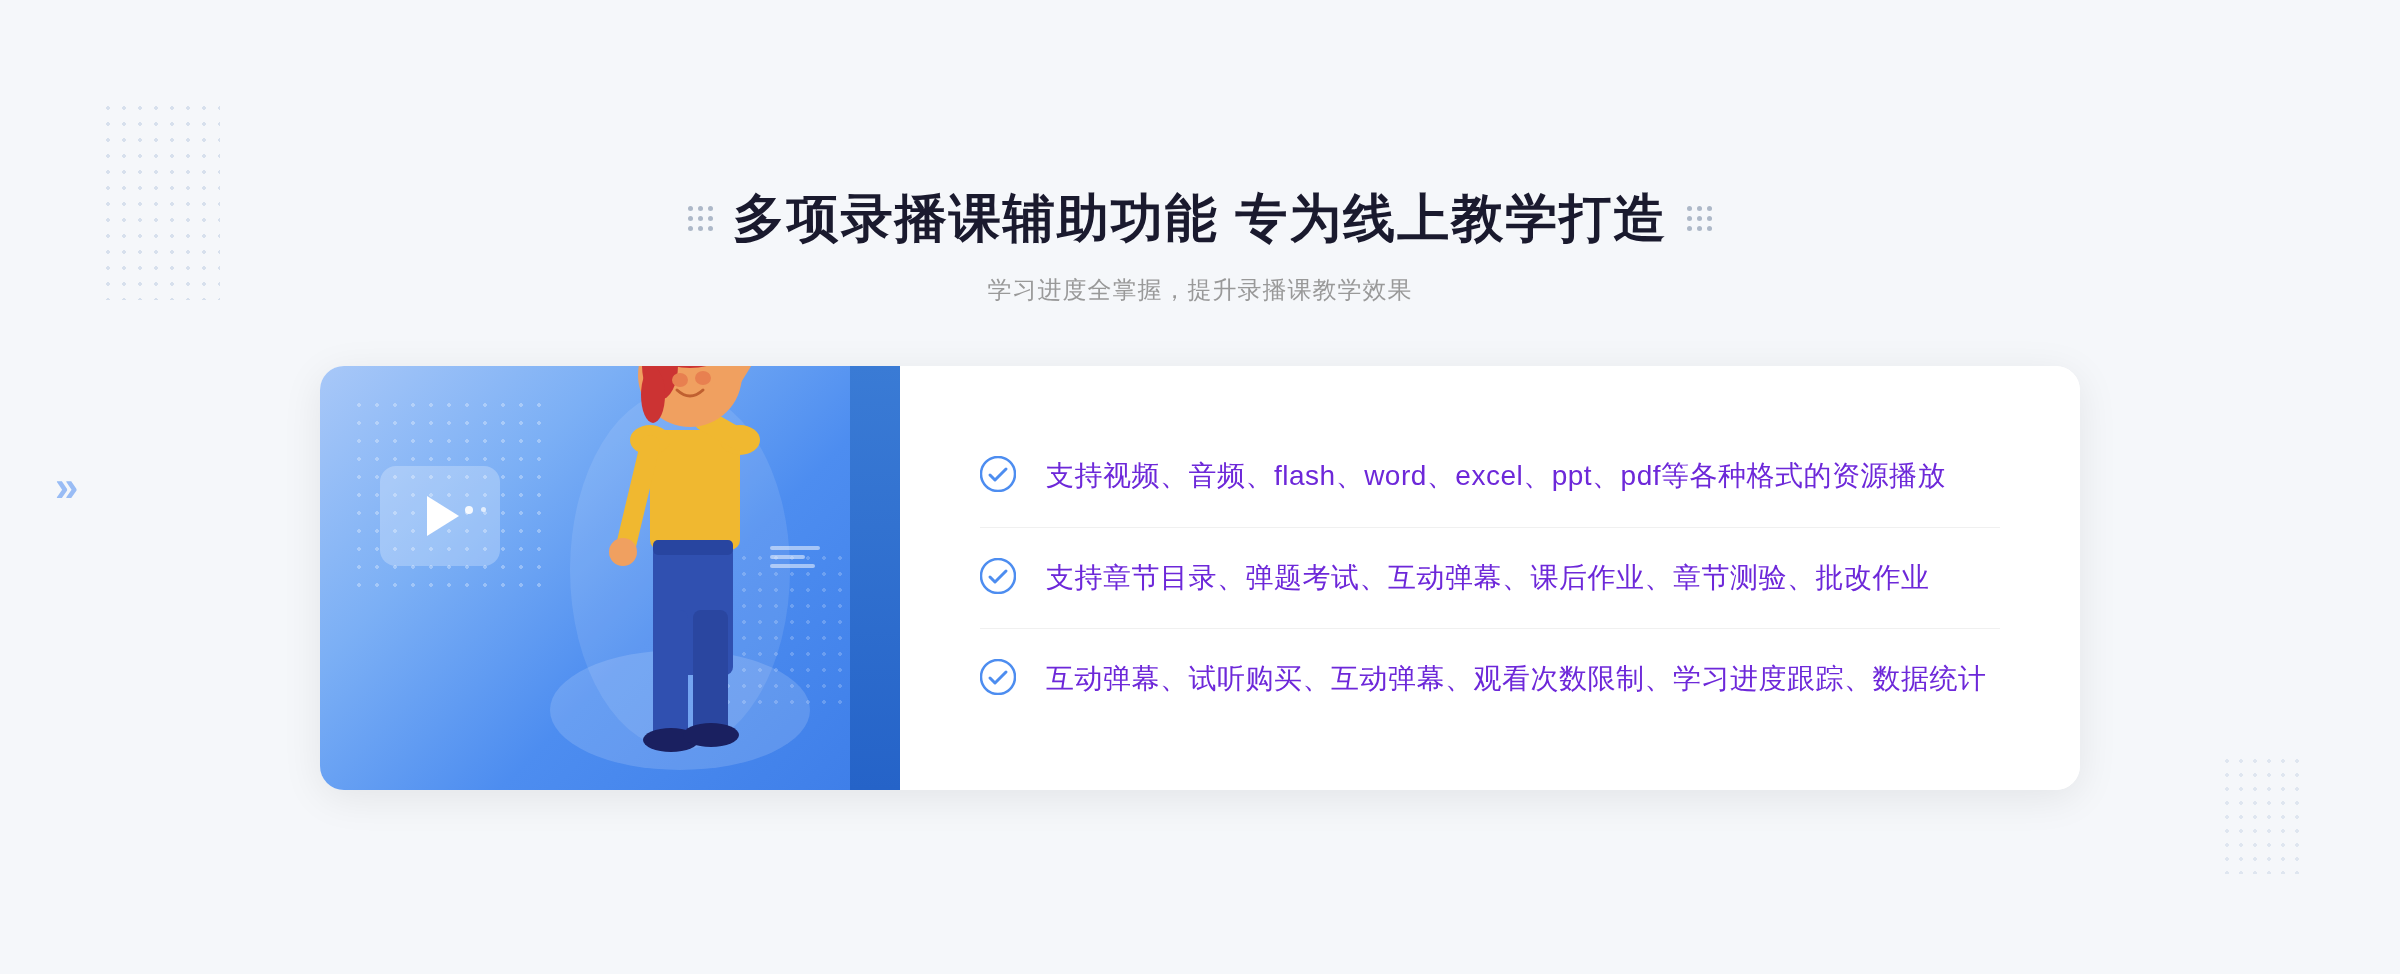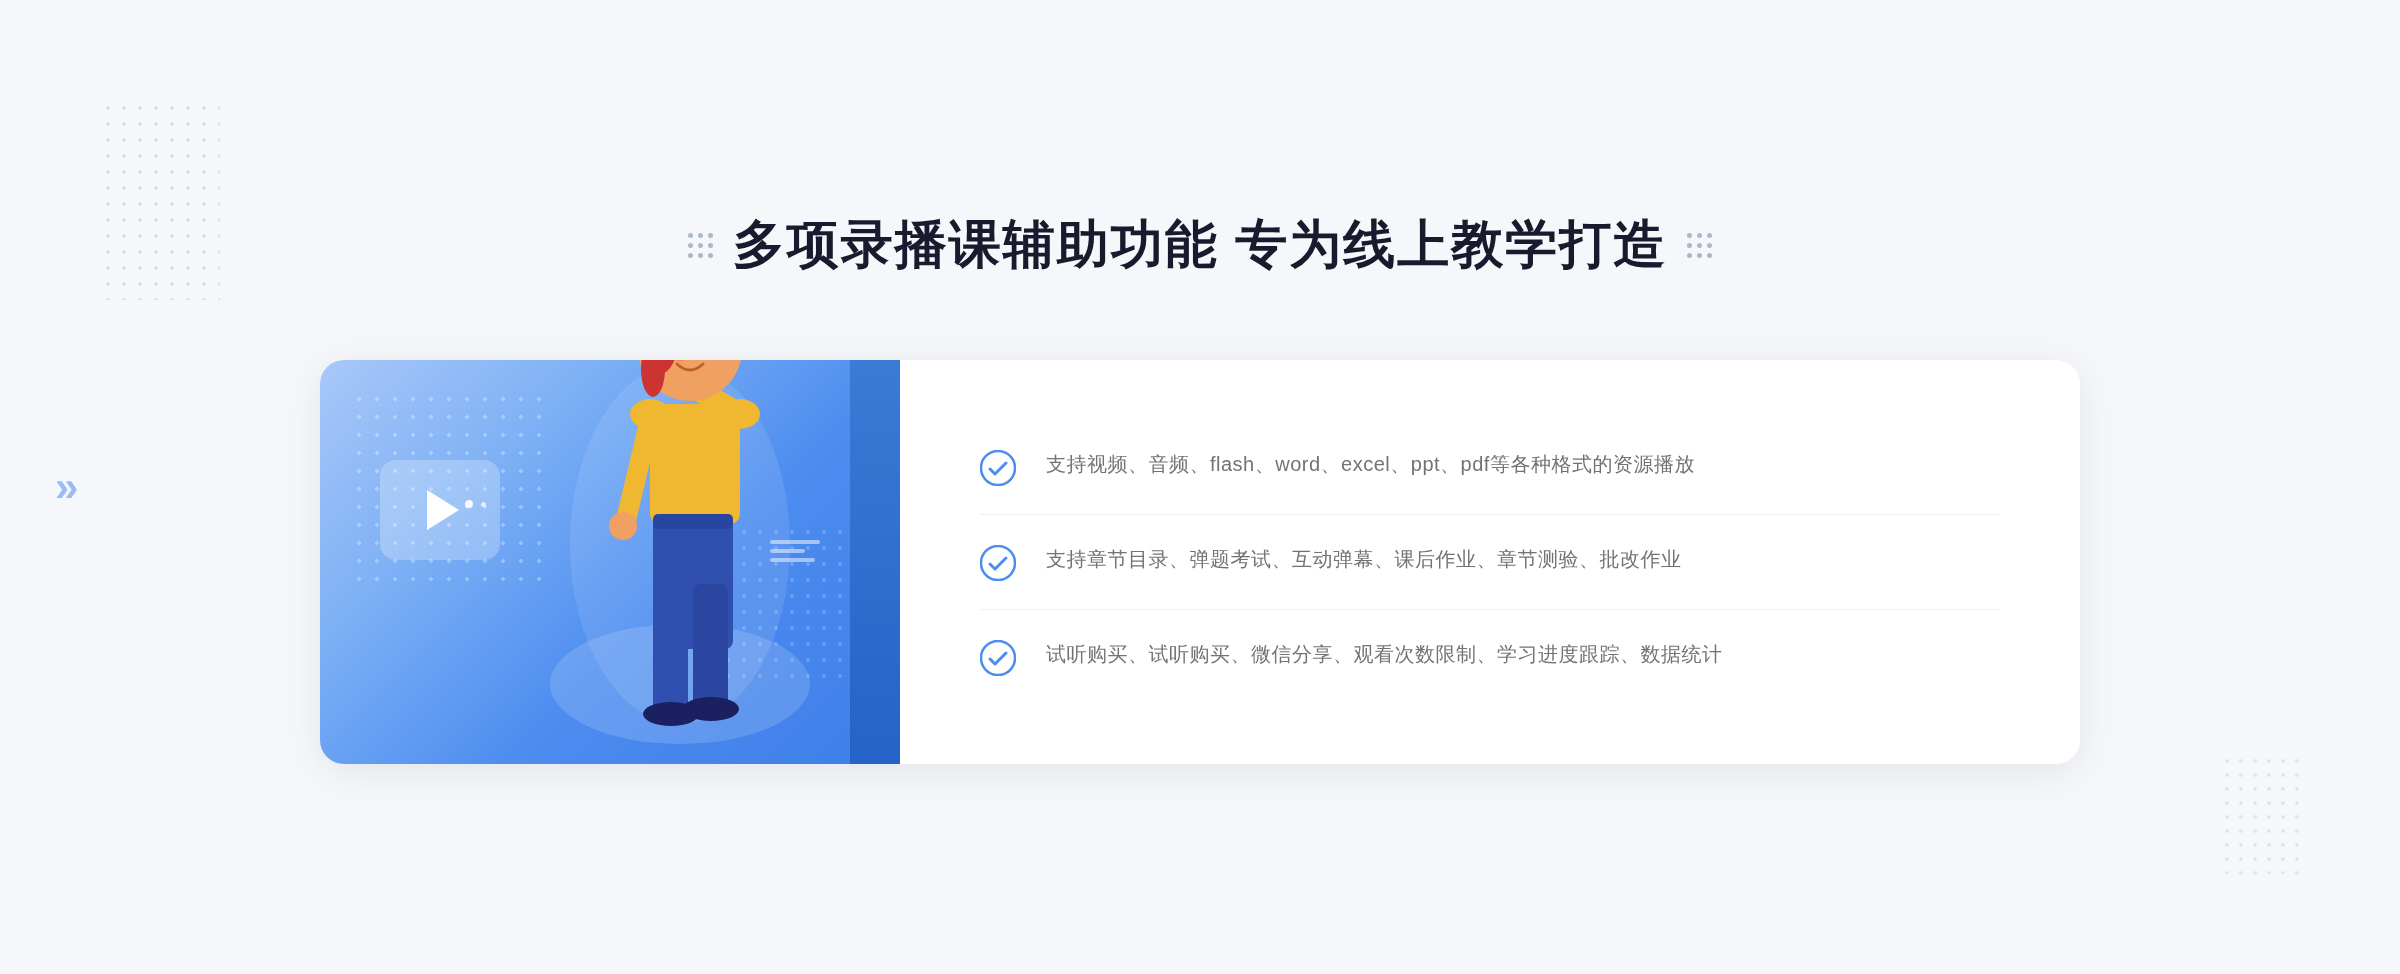--- a/index.html
+++ b/index.html
@@ -184,22 +184,22 @@
     }
 
     .check-icon {
       width: 36px;
       height: 36px;
       flex-shrink: 0;
       margin-top: 2px;
     }
 
     .feature-text {
-      font-size: 20px;
-      color: #737373;
+      font-size: 28px;
+      color: #6d28d9;
       line-height: 1.6;
       letter-spacing: 0.5px;
     }
 
     .small-dot-grid {
       display: grid;
       grid-template-columns: repeat(3, 1fr);
       gap: 5px;
     }
 
@@ -311,20 +311,21 @@
           <span></span>
           <span></span>
         <span></span>
           <span></span>
           <span></span>
         <span></span>
           <span></span>
           <span></span>
       </div>
     </div>
+    <p class="subtitle">学习进度全掌握，提升录播课教学效果</p>
   </div>
 
   <div class="content-card">
 
     <div class="blue-circle-lg"></div>
     <div class="blue-circle-sm"></div>
 
     <div class="illustration-side">
 
       <div class="ill-dots-bg"></div>
@@ -410,21 +411,21 @@
         </svg>
         <span class="feature-text">支持章节目录、弹题考试、互动弹幕、课后作业、章节测验、批改作业</span>
       </div>
 
 
       <div class="feature-item">
         <svg class="check-icon" viewBox="0 0 36 36" xmlns="http://www.w3.org/2000/svg">
           <circle cx="18" cy="18" r="17" fill="none" stroke="#4d8df0" stroke-width="2.5"></circle>
           <polyline points="10,19 15,24 26,13" fill="none" stroke="#4d8df0" stroke-width="3" stroke-linecap="round" stroke-linejoin="round"></polyline>
         </svg>
-        <span class="feature-text">试听购买、试听购买、微信分享、观看次数限制、学习进度跟踪、数据统计</span>
+        <span class="feature-text">互动弹幕、试听购买、互动弹幕、观看次数限制、学习进度跟踪、数据统计</span>
       </div>
     </div>
   </div>
 
   <div style="position:fixed; left:55px; top:50%; transform:translateY(-50%);">
     <span style="color:#4d8df0; font-size:42px; opacity:0.55; font-weight:bold;">»</span>
   </div>
 </div>
 
 </body></html>

